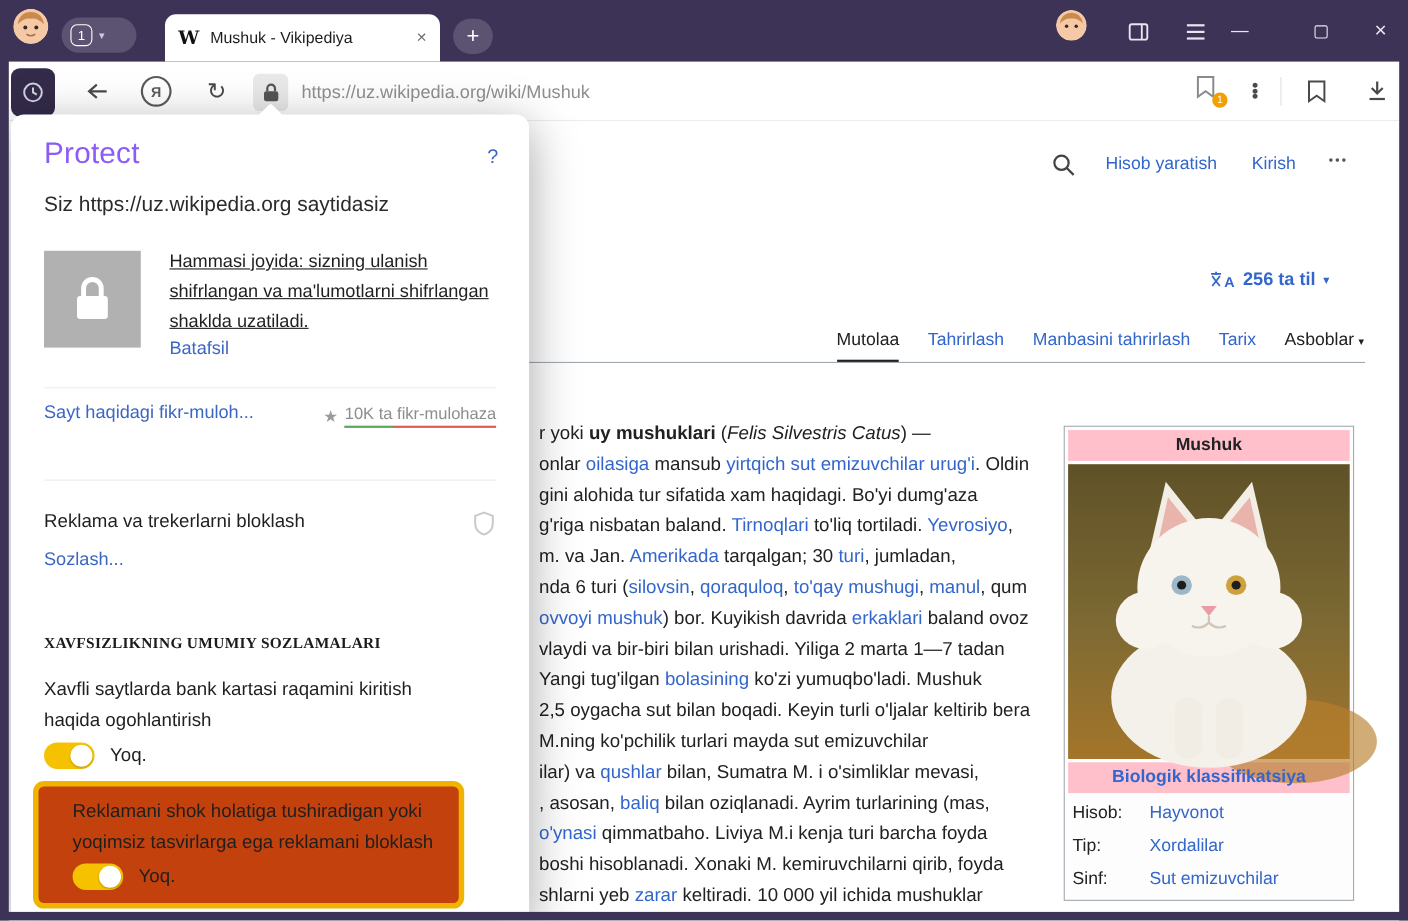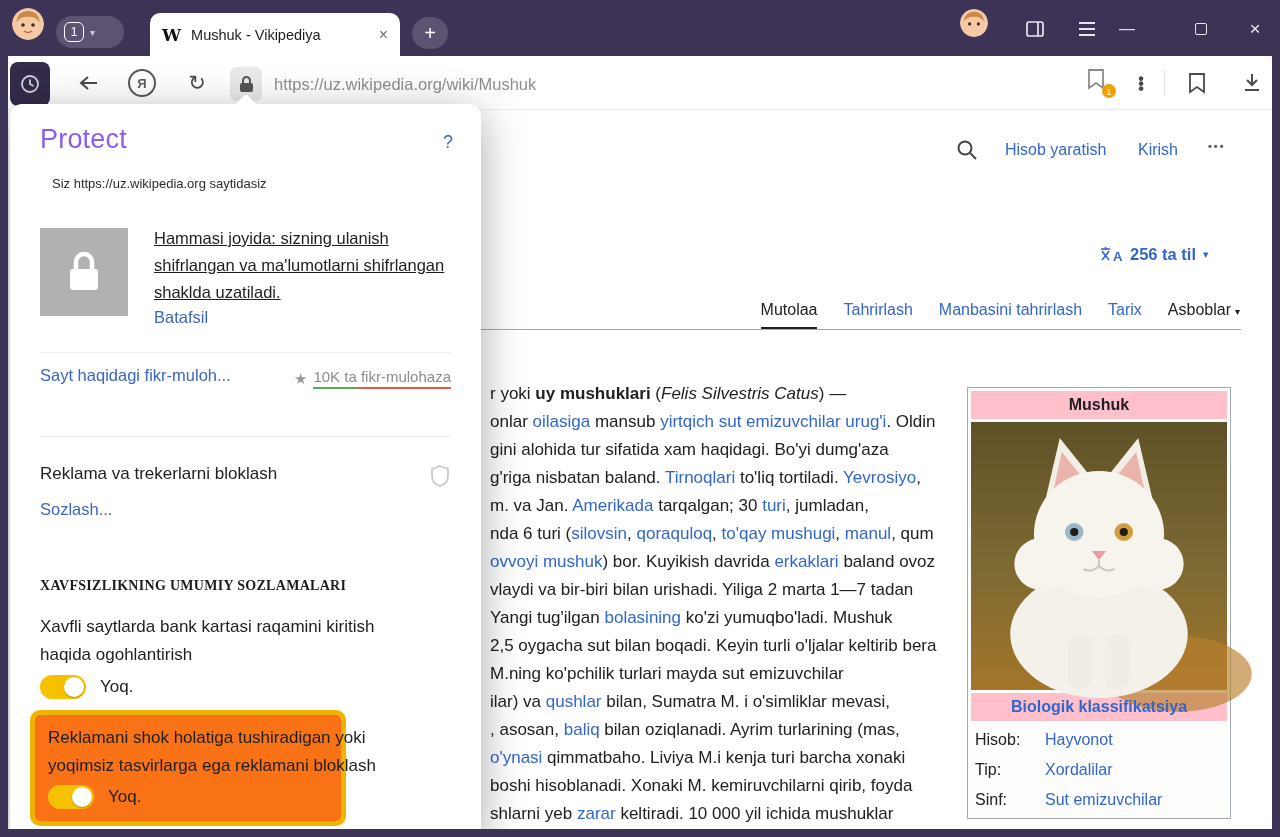--- a/index.html
+++ b/index.html
@@ -98,21 +98,21 @@
   .ib-value { color:#3366cc; cursor:pointer; }
 
   
   .popup { position:absolute; left:10px; top:104px; width:471px; bottom:0; background:#fff;
            border-radius:12px 12px 0 0; box-shadow:0 10px 44px rgba(0,0,0,.35); z-index:40; }
   .popup-arrow { position:absolute; left:228px; top:-7px; width:16px; height:16px; background:#fff;
            transform:rotate(45deg); border-radius:3px; }
   .pp { position:absolute; }
   .pp-title { left:30px; top:20px; font-size:27px; color:#8b5cf6; letter-spacing:.2px; }
   .pp-help { right:28px; top:28px; font-size:18px; color:#3b66c4; cursor:pointer; }
-  .pp-site { left:30px; top:72px; font-size:13px; color:#2b2b2b;margin-left:12px; }
+  .pp-site { left:30px; top:72px; font-size:19px; color:#2b2b2b; }
   .pp-locktile { left:30px; top:124px; width:88px; height:88px; background:#b1b1b1; display:flex;
            align-items:center; justify-content:center; }
   .pp-secure { left:144px; top:121px; width:300px; font-size:16.5px; line-height:27px; color:#1f1f1f;text-decoration:underline; }
   .pp-link { color:#3b66c4; font-size:16.5px; cursor:pointer; }
   .pp-details { left:144px; top:204px; }
   .pp-div { left:30px; right:30px; height:1px; background:#ececec; }
   .d1 { top:248px; } .d2 { top:332px; }
   .pp-feedback { left:30px; top:262px; }
   .pp-rating { right:30px; top:264px; display:flex; align-items:center; gap:6px; }
   .pp-rating .star { color:#9a9a9a; font-size:15px; }
@@ -123,22 +123,22 @@
   .pp-settings { left:30px; top:396px; }
   .pp-section { left:30px; top:474px; font-size:14px; font-weight:bold; color:#1c1c1c; letter-spacing:.3px;font-family:Liberation Serif, serif; }
   .pp-banklabel { left:30px; top:509px; width:372px; font-size:17px; line-height:28px; color:#1f1f1f; }
   .toggle-row { display:flex; align-items:center; gap:14px;text-align:center; }
   .pp-toggle1 { left:30px; top:571px; }
   .switch { width:46px; height:24px; border-radius:12px; background:#f6c200; position:relative; cursor:pointer;
             flex:0 0 auto; }
   .switch::after { content:""; position:absolute; right:2px; top:2px; width:20px; height:20px; border-radius:50%;
             background:#fff; box-shadow:0 1px 2px rgba(0,0,0,.25); }
   .tstate { font-size:17px; color:#1f1f1f; }
-  .pp-highlight { left:20px; top:606px; width:316px; border:5px solid #f0b400; border-radius:10px;
-            padding:9px 13px 12px; background:#f97316; }
+  .pp-highlight { left:20px; top:606px; width:392px; border:5px solid #f0b400; border-radius:10px;
+            padding:9px 31px 12px; background:#c2410c; }
   .pp-highlight .hlabel { font-size:17px; line-height:28px; color:#1f1f1f; width:352px; }
   .pp-highlight .toggle-row { margin-top:5px; }
 
   svg { overflow:visible; }
 </style>
 </head>
 <body>
 
 <div id="screen">
 
@@ -282,21 +282,21 @@
         <div class="aline"><span>g'riga nisbatan baland. </span><span class="link">Tirnoqlari</span><span> to'liq tortiladi. </span><span class="link">Yevrosiyo</span><span>,</span></div>
         <div class="aline"><span>m. va Jan. </span><span class="link">Amerikada</span><span> tarqalgan; 30 </span><span class="link">turi</span><span>, jumladan,</span></div>
         <div class="aline"><span>nda 6 turi (</span><span class="link">silovsin</span><span>, </span><span class="link">qoraquloq</span><span>, </span><span class="link">to'qay mushugi</span><span>, </span><span class="link">manul</span><span>, qum</span></div>
         <div class="aline"><span class="link">ovvoyi mushuk</span><span>) bor. Kuyikish davrida </span><span class="link">erkaklari</span><span> baland ovoz</span></div>
         <div class="aline"><span>vlaydi va bir-biri bilan urishadi. Yiliga 2 marta 1—7 tadan</span></div>
         <div class="aline"><span>Yangi tug'ilgan </span><span class="link">bolasining</span><span> ko'zi yumuqbo'ladi. Mushuk</span></div>
         <div class="aline"><span>2,5 oygacha sut bilan boqadi. Keyin turli o'ljalar keltirib bera</span></div>
         <div class="aline"><span>M.ning ko'pchilik turlari mayda sut emizuvchilar</span></div>
         <div class="aline"><span>ilar) va </span><span class="link">qushlar</span><span> bilan, Sumatra M. i o'simliklar mevasi,</span></div>
         <div class="aline"><span>, asosan, </span><span class="link">baliq</span><span> bilan oziqlanadi. Ayrim turlarining (mas,</span></div>
-        <div class="aline"><span class="link">o'ynasi</span><span> qimmatbaho. Liviya M.i kenja turi barcha xonaki</span></div>
+        <div class="aline"><span class="link">o'ynasi</span><span> qimmatbaho. Liviya M.i kenja turi barcha foyda</span></div>
         <div class="aline"><span>boshi hisoblanadi. Xonaki M. kemiruvchilarni qirib, foyda</span></div>
         <div class="aline"><span>shlarni yeb </span><span class="link">zarar</span><span> keltiradi. 10 000 yil ichida mushuklar</span></div>
         <div class="aline"></div>
       </div>
 
     <div class="infobox">
       <div class="ib-title">Mushuk</div>
       <div class="ib-img">
         <svg viewBox="0 0 248 268" preserveAspectRatio="none">
           <defs>

